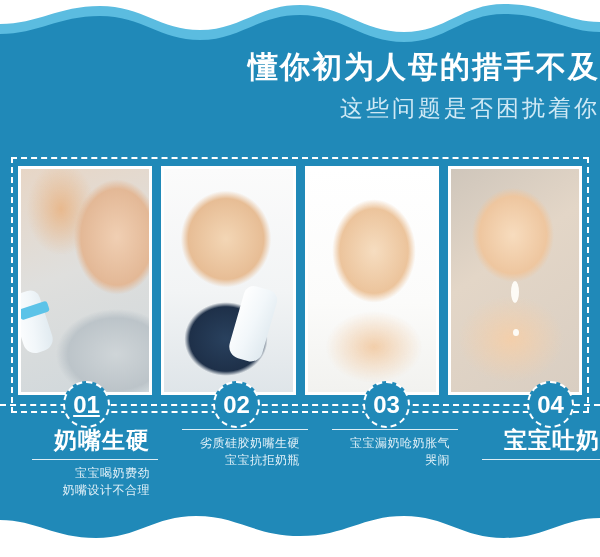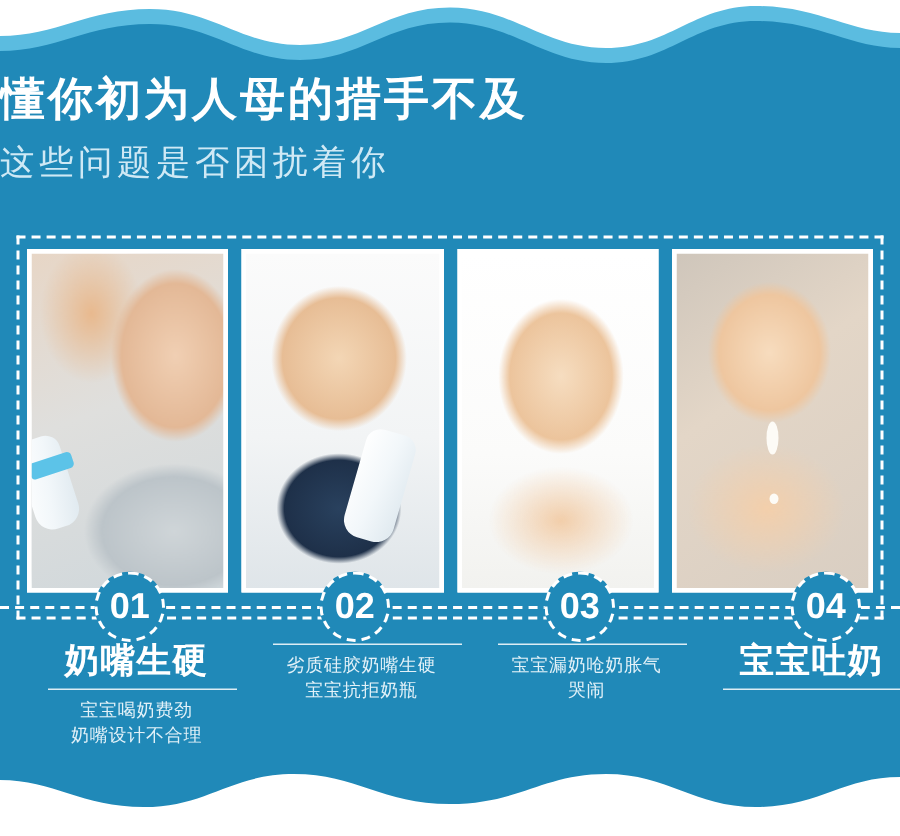--- a/index.html
+++ b/index.html
@@ -20,21 +20,21 @@
   .wave-svg {
     position:absolute; left:0; top:0;
     width:600px; height:557px;
     display:block;
   }
 
   
   .header {
     position:absolute; left:0; top:48px;
     width:600px;
-    text-align:left;
+    text-align:right;
     z-index:5;
   }
   .title {
     font-size:30px;
     font-weight:bold;
     color:#ffffff;
     letter-spacing:2px;
     line-height:38px;
     white-space:nowrap;
   }
@@ -138,36 +138,36 @@
     background:#2089b8;
     border:2px dashed #ffffff;
     display:flex;
     align-items:center;
     justify-content:center;
     color:#ffffff;
     font-size:24px;
     font-weight:bold;
     letter-spacing:0px;
   }
-  .b1 { left:63px; }
+  .b1 { left:63px;text-decoration:underline; }
   .b2 { left:213px; }
   .b3 { left:363px; }
   .b4 { left:527px; }
 
   
   .captions {
     position:absolute;
     left:0; top:425px;
     width:600px;
     display:flex;
     z-index:6;
   }
   .cap {
     width:150px;
-    text-align:center;
+    text-align:right;
     padding-left:32px;
   }
   .cap-title {
     font-size:23px;
     font-weight:bold;
     color:#ffffff;
     letter-spacing:1px;
     line-height:30px;
     white-space:nowrap;
   }

